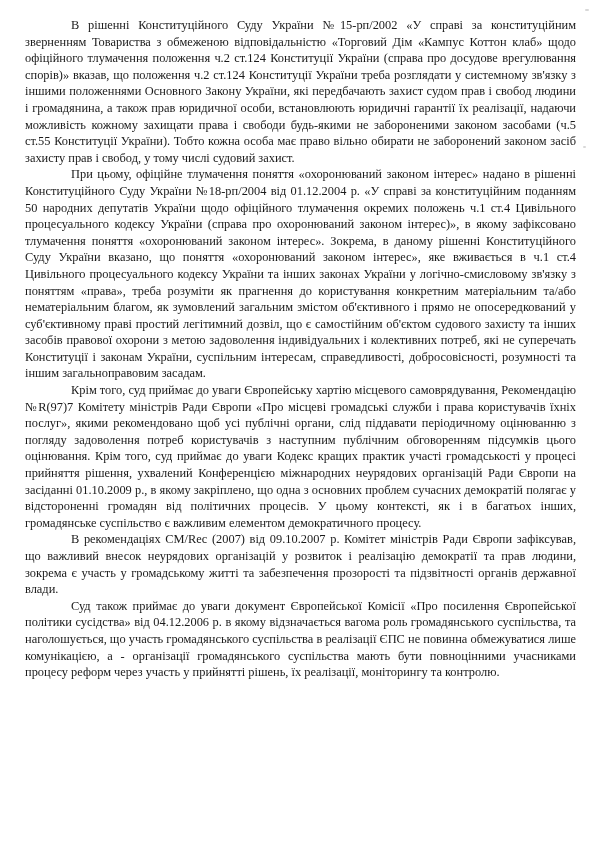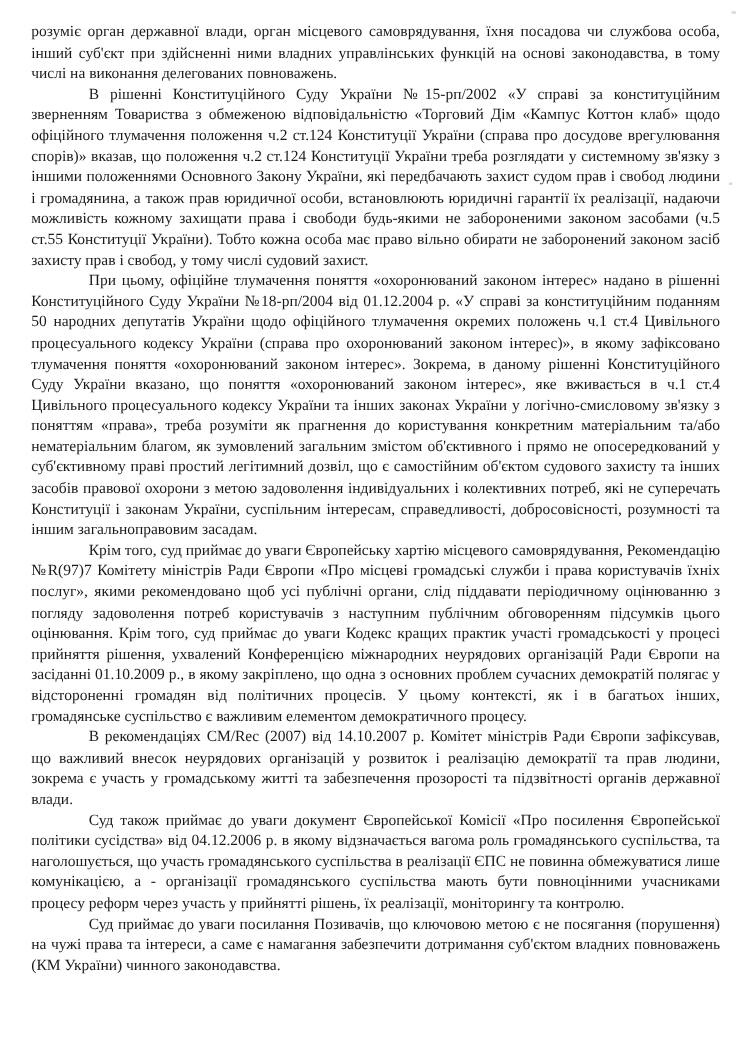--- a/index.html
+++ b/index.html
@@ -41,26 +41,24 @@
       height: 2px;
       background: #d8d8d8;
       border-radius: 2px;
     }
   </style>
 </head>
 <body>
 
 <div class="page">
   <div>
-    <p class="para">розуміє орган державної влади, орган місцевого самоврядування, їхня посадова чи службова особа, інший суб'єкт при здійсненні ними владних управлінських функцій на основі законодавства, в тому числі на виконання делегованих повноважень.</p>
     <p class="para indent">В рішенні Конституційного Суду України №15-рп/2002 «У справі за конституційним зверненням Товариства з обмеженою відповідальністю «Торговий Дім «Кампус Коттон клаб» щодо офіційного тлумачення положення ч.2 ст.124 Конституції України (справа про досудове врегулювання спорів)» вказав, що положення ч.2 ст.124 Конституції України треба розглядати у системному зв'язку з іншими положеннями Основного Закону України, які передбачають захист судом прав і свобод людини і громадянина, а також прав юридичної особи, встановлюють юридичні гарантії їх реалізації, надаючи можливість кожному захищати права і свободи будь-якими не забороненими законом засобами (ч.5 ст.55 Конституції України). Тобто кожна особа має право вільно обирати не заборонений законом засіб захисту прав і свобод, у тому числі судовий захист.</p>
     <p class="para indent">При цьому, офіційне тлумачення поняття «охоронюваний законом інтерес» надано в рішенні Конституційного Суду України №18-рп/2004 від 01.12.2004 р. «У справі за конституційним поданням 50 народних депутатів України щодо офіційного тлумачення окремих положень ч.1 ст.4 Цивільного процесуального кодексу України (справа про охоронюваний законом інтерес)», в якому зафіксовано тлумачення поняття «охоронюваний законом інтерес». Зокрема, в даному рішенні Конституційного Суду України вказано, що поняття «охоронюваний законом інтерес», яке вживається в ч.1 ст.4 Цивільного процесуального кодексу України та інших законах України у логічно-смисловому зв'язку з поняттям «права», треба розуміти як прагнення до користування конкретним матеріальним та/або нематеріальним благом, як зумовлений загальним змістом об'єктивного і прямо не опосередкований у суб'єктивному праві простий легітимний дозвіл, що є самостійним об'єктом судового захисту та інших засобів правової охорони з метою задоволення індивідуальних і колективних потреб, які не суперечать Конституції і законам України, суспільним інтересам, справедливості, добросовісності, розумності та іншим загальноправовим засадам.</p>
     <p class="para indent">Крім того, суд приймає до уваги Європейську хартію місцевого самоврядування, Рекомендацію №R(97)7 Комітету міністрів Ради Європи «Про місцеві громадські служби і права користувачів їхніх послуг», якими рекомендовано щоб усі публічні органи, слід піддавати періодичному оцінюванню з погляду задоволення потреб користувачів з наступним публічним обговоренням підсумків цього оцінювання. Крім того, суд приймає до уваги Кодекс кращих практик участі громадськості у процесі прийняття рішення, ухвалений Конференцією міжнародних неурядових організацій Ради Європи на засіданні 01.10.2009 р., в якому закріплено, що одна з основних проблем сучасних демократій полягає у відстороненні громадян від політичних процесів. У цьому контексті, як і в багатьох інших, громадянське суспільство є важливим елементом демократичного процесу.</p>
-    <p class="para indent">В рекомендаціях CM/Rec (2007) від 14.10.2007 р. Комітет міністрів Ради Європи зафіксував, що важливий внесок неурядових організацій у розвиток і реалізацію демократії та прав людини, зокрема є участь у громадському житті та забезпечення прозорості та підзвітності органів державної влади.</p>
+    <p class="para indent">В рекомендаціях CM/Rec (2007) від 09.10.2007 р. Комітет міністрів Ради Європи зафіксував, що важливий внесок неурядових організацій у розвиток і реалізацію демократії та прав людини, зокрема є участь у громадському житті та забезпечення прозорості та підзвітності органів державної влади.</p>
     <p class="para indent">Суд також приймає до уваги документ Європейської Комісії  «Про посилення Європейської політики сусідства» від 04.12.2006 р. в якому відзначається вагома роль громадянського суспільства, та наголошується, що участь громадянського суспільства в реалізації ЄПС не повинна обмежуватися лише комунікацією, а - організації громадянського суспільства мають бути повноцінними учасниками процесу реформ через участь у прийнятті рішень, їх реалізації, моніторингу та контролю.</p>
-    <p class="para indent">Суд приймає до уваги посилання Позивачів, що ключовою метою є не посягання (порушення) на чужі права та інтереси, а саме є намагання забезпечити дотримання суб'єктом владних повноважень (КМ України) чинного законодавства.</p>
   </div>
   <div class="gap"></div>
 
 </div>
 
 <div class="speck" style="left:585px; top:9px;"></div>
 <div class="speck" style="left:583px; top:146px; width:3px;"></div>
 
 </body></html>

